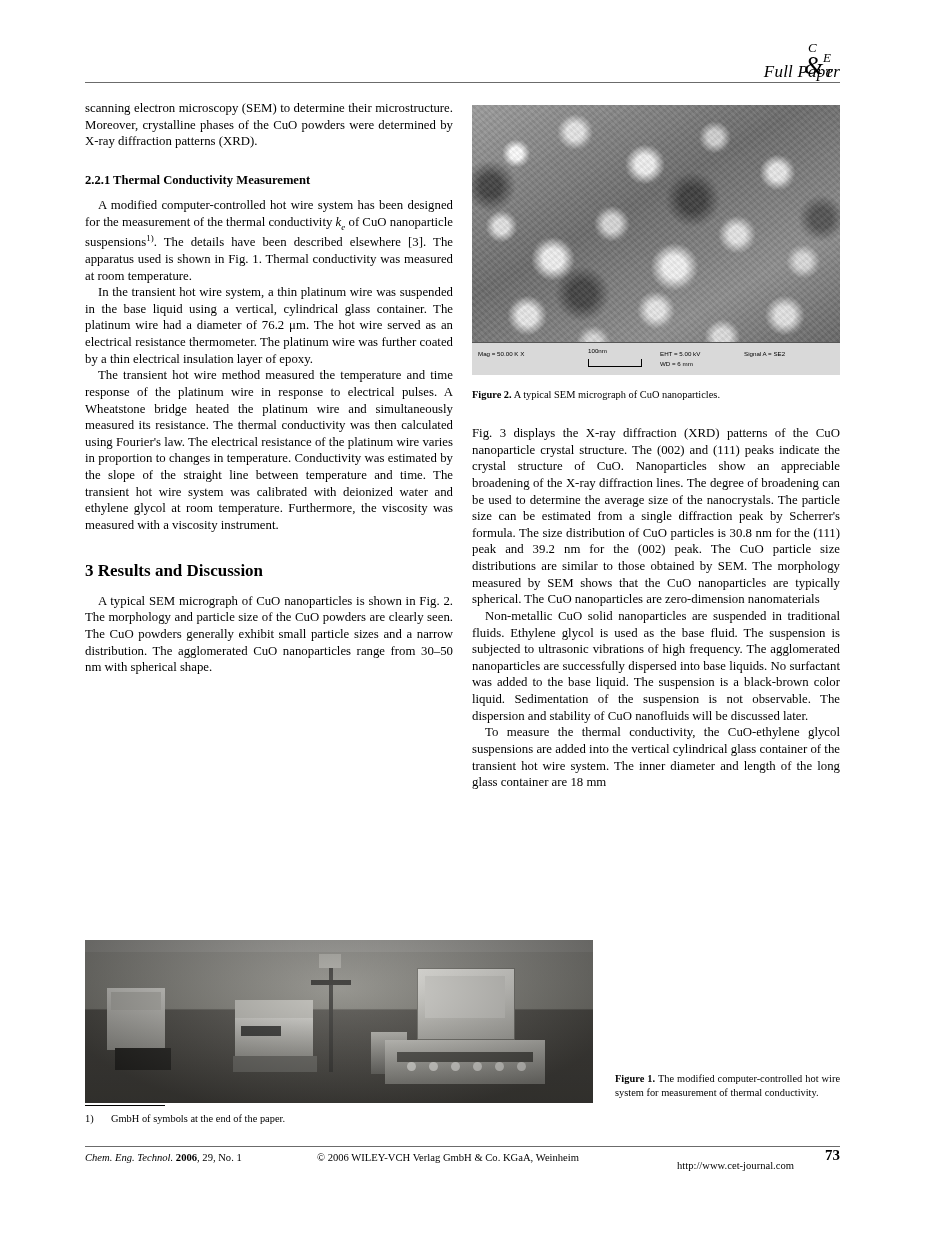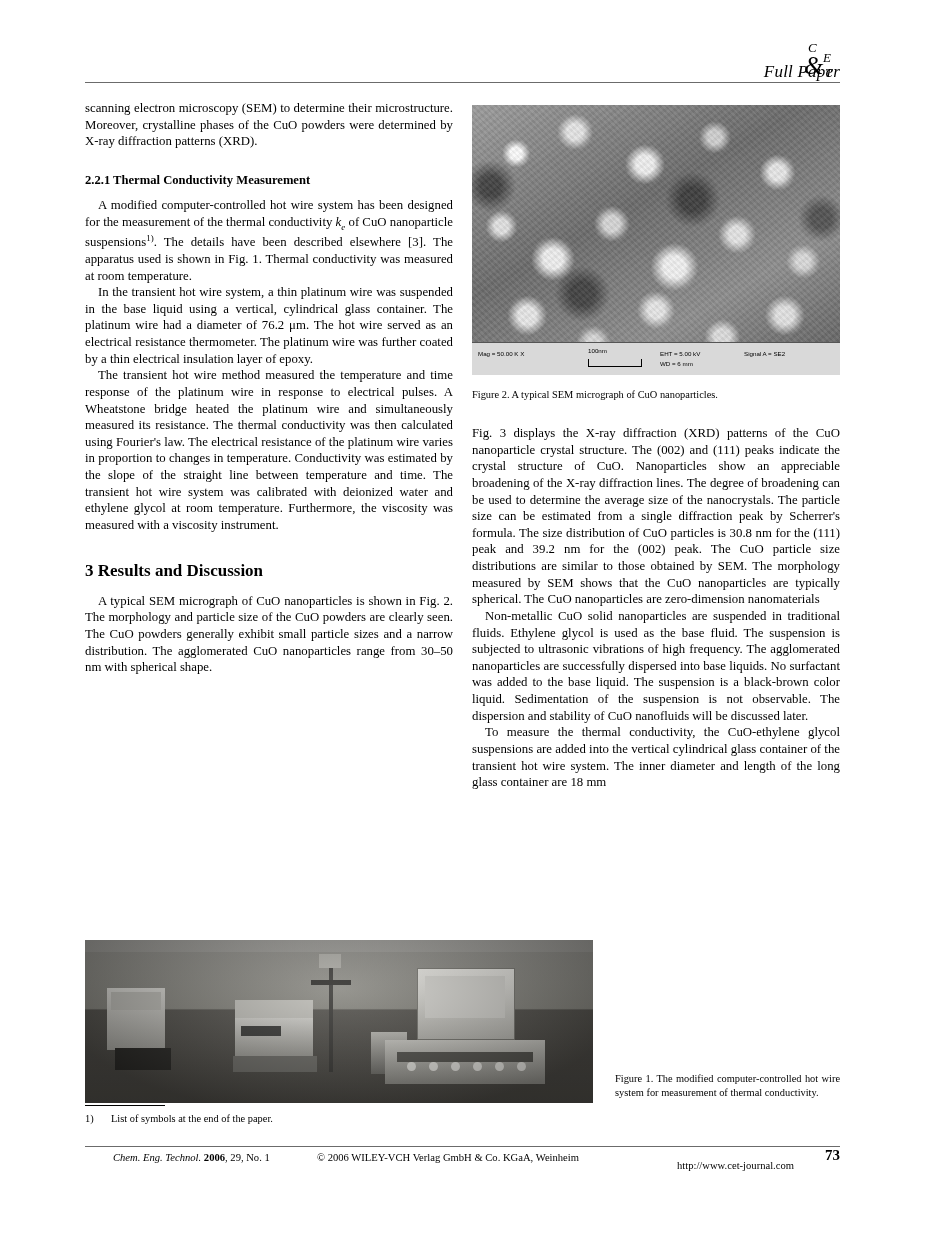--- a/index.html
+++ b/index.html
@@ -155,21 +155,21 @@
     border-right: 1px solid #000;
     border-bottom: 1px solid #000;
   }
 
   .figcap {
     position: absolute;
     font-size: 10.4px;
     line-height: 1.32;
     text-align: justify;
   }
-  .figcap b { font-weight: normal; }
+  .figcap b { font-weight: bold; }
   .cap-fig2 { left: 472px; top: 388px; width: 368px; }
 
   
   .photo-fig {
     position: absolute;
     left: 85px; top: 940px;
     width: 508px; height: 163px;
     background: #4c4c4c;
     overflow: hidden;
   }
@@ -228,21 +228,21 @@
     left: 85px; top: 1146px;
     width: 755px; height: 1px;
     background: #6b6b6b;
   }
   .footer {
     position: absolute;
     left: 85px; top: 1152px;
     width: 755px;
     font-size: 10.6px;
   }
-  .footer .f-left { position: absolute; left: 0; top: 0; font-style: italic; margin-left: 28px; }
+  .footer .f-left { position: absolute; left: 0; top: 0; font-style: italic; }
   .footer .f-left b { font-style: normal; font-weight: bold; }
   .footer .f-left .plain { font-style: normal; }
   .footer .f-mid { position: absolute; left: 232px; top: 0; font-style: normal; }
   .footer .f-url { position: absolute; left: 592px; top: 0; margin-top: 8px; }
   .footer .f-page { position: absolute; left: 740px; top: -5px; font-size: 15px; font-weight: bold; }
 </style>
 </head>
 <body>
 
 <div class="page">
@@ -320,21 +320,21 @@
       <div class="knob" style="left:432px;"></div>
     </div>
     <div class="photo-shade"></div>
   </div>
   <div class="figcap cap-fig1">
     <b>Figure 1.</b><span> The modified computer-controlled hot wire system for measurement of thermal conductivity.</span>
   </div>
 
   <div class="footnote-rule"></div>
   <div class="footnote">
-    <span class="num">1)</span><span>List of symbols at the end of the paper.</span>
+    <span class="num">1)</span><span>GmbH of symbols at the end of the paper.</span>
   </div>
 
   <div class="footer-rule"></div>
   <div class="footer">
     <span class="f-left"><span>Chem. Eng. Technol.</span> <b>2006</b><span class="plain">, 29, No. 1</span></span>
     <span class="f-mid">© 2006 WILEY-VCH Verlag GmbH &amp; Co. KGaA, Weinheim</span>
     <span class="f-url">http://www.cet-journal.com</span>
     <span class="f-page">73</span>
   </div>
 

